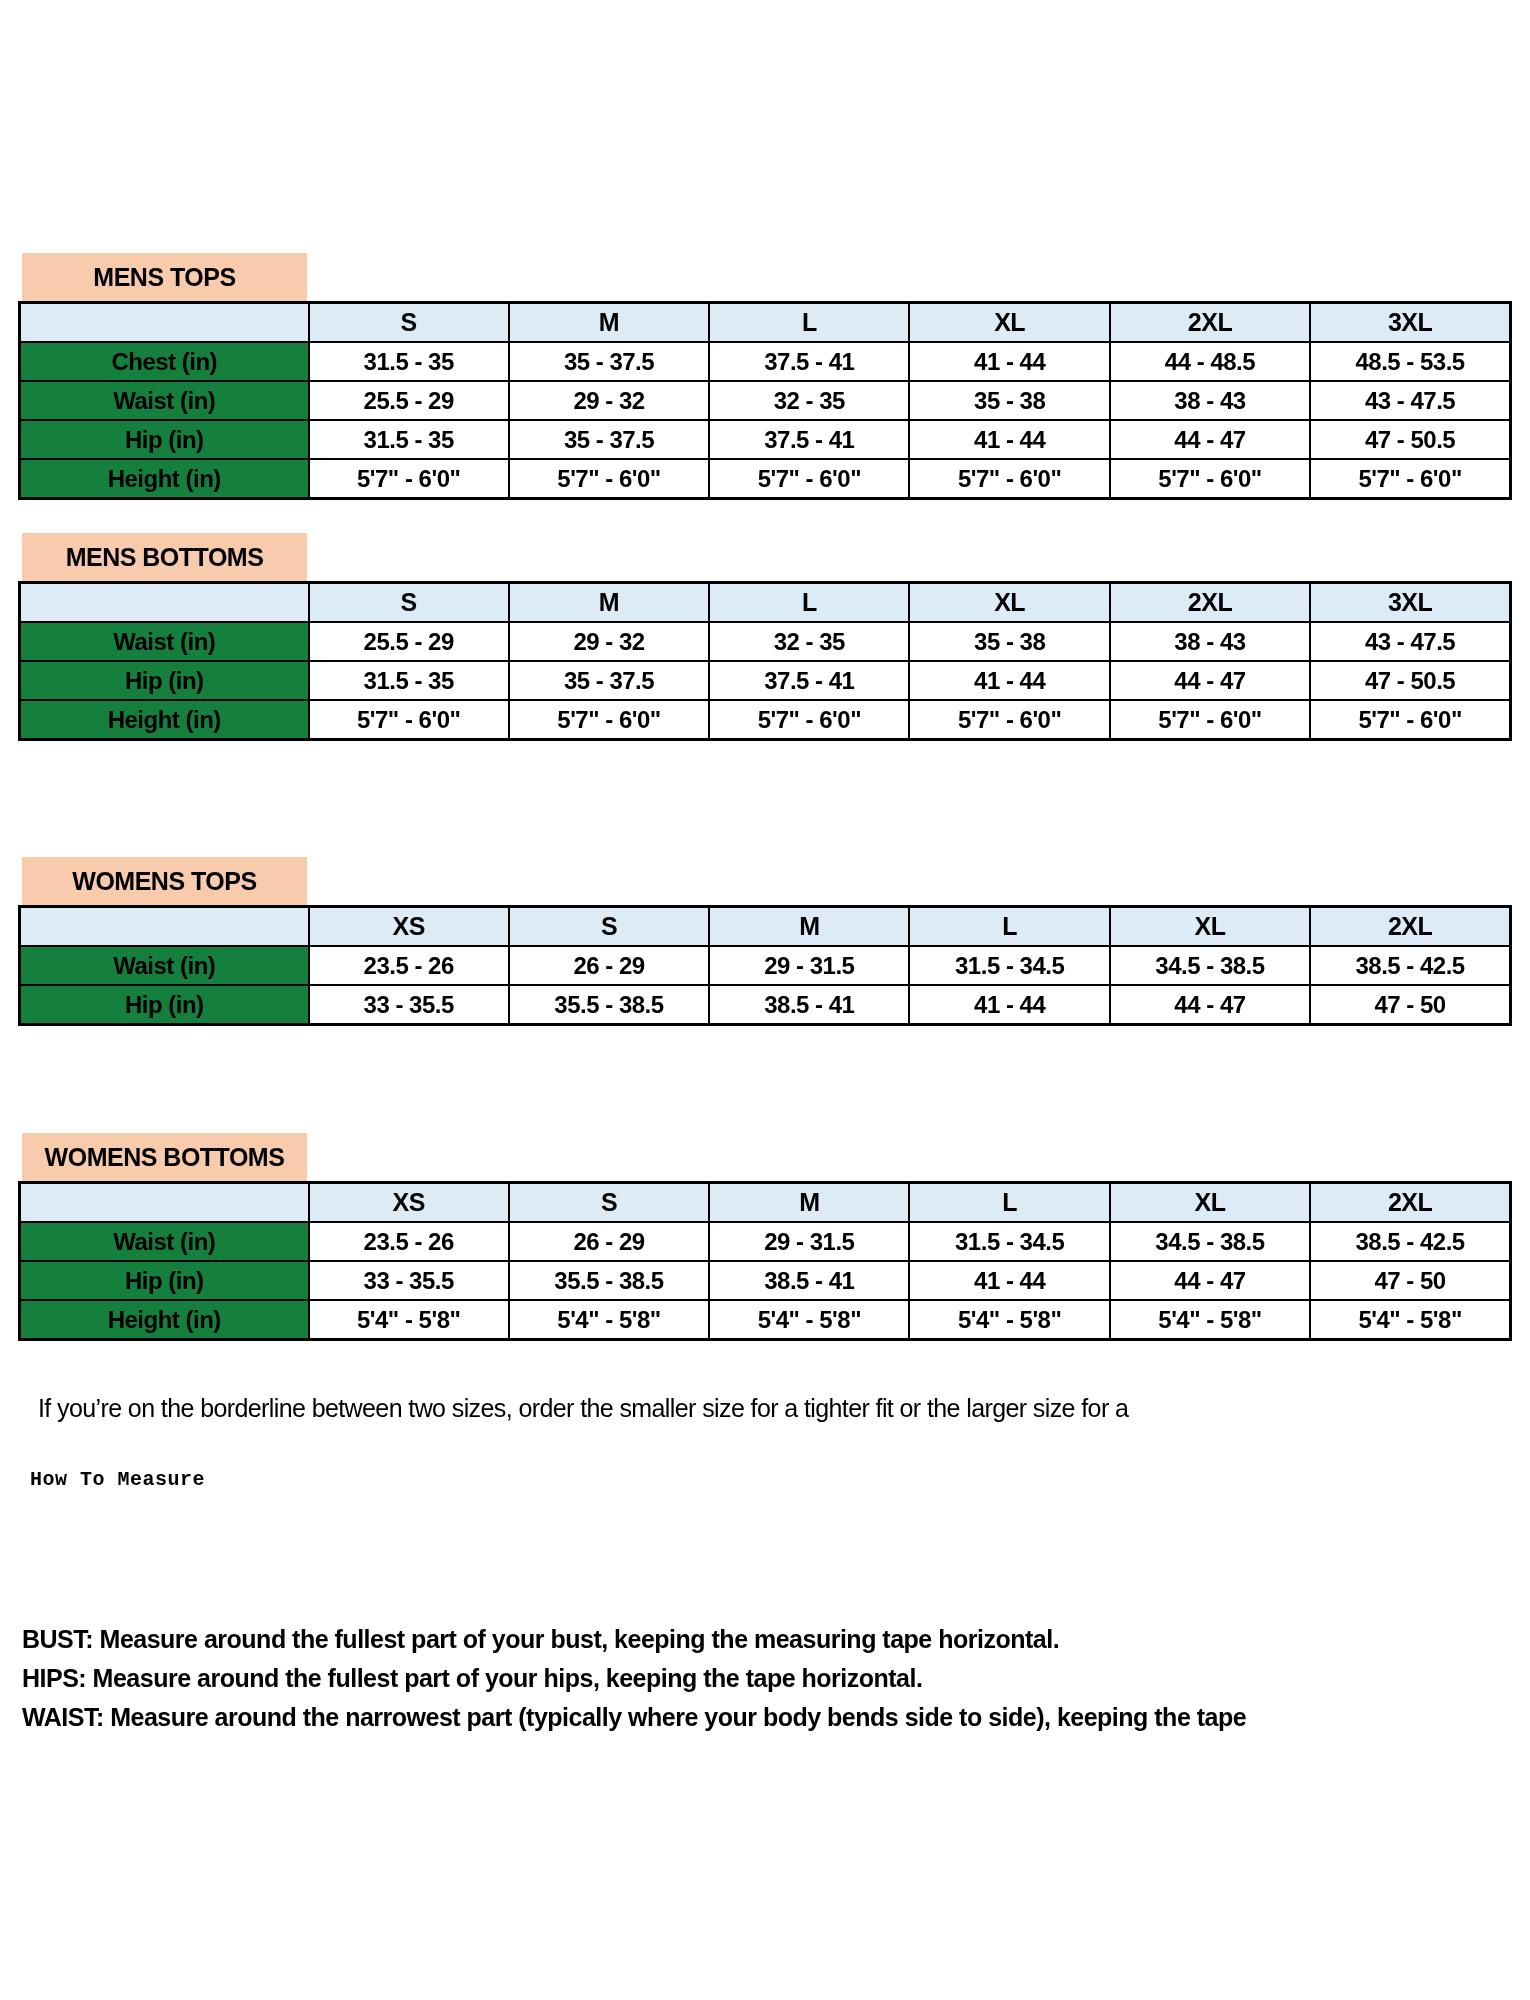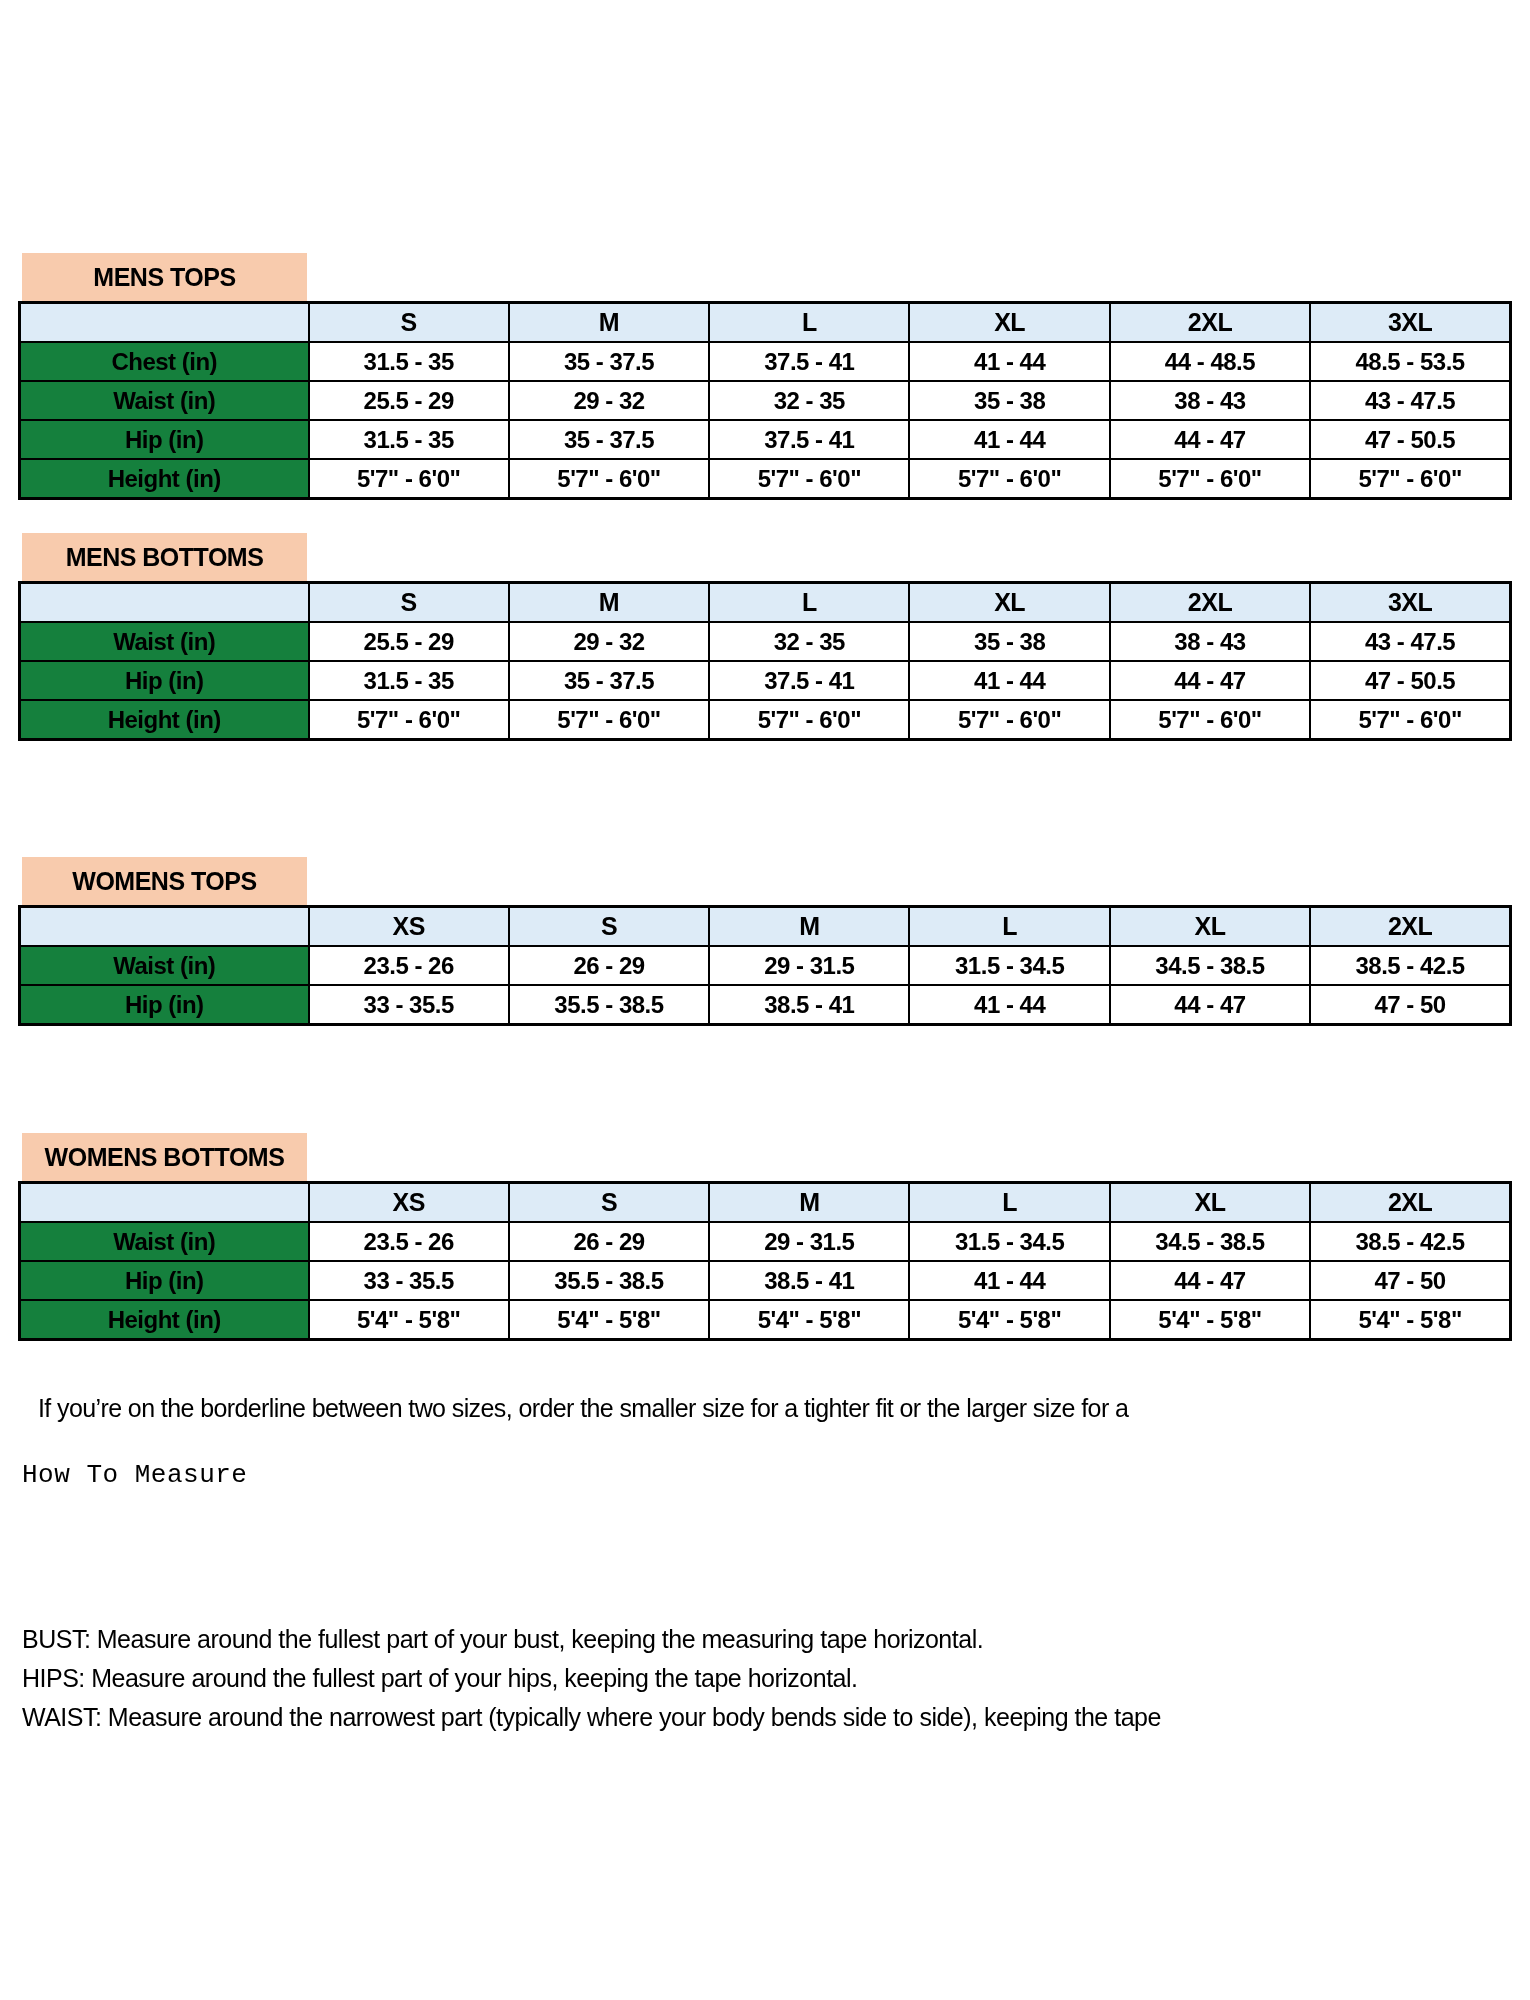--- a/index.html
+++ b/index.html
@@ -77,34 +77,35 @@
     margin: 16px;
     width: 1480px;
     font-size: 25px;
     letter-spacing: -0.6px;
     white-space: nowrap;
   }
   .how-to-measure {
     position: absolute;
     left: 22px;
     top: 1460px;
-    margin: 0;
+    margin: 8px;
     font-family: "Liberation Mono", monospace;
-    font-weight: normal;
-    font-size: 26px;
+    font-weight: bold;
+    font-size: 20px;
     letter-spacing: 0.5px;
   }
   .instructions {
     position: absolute;
     left: 22px;
     top: 1620px;
     width: 1490px;
     font-size: 25px;
     letter-spacing: -0.5px;
     line-height: 39px;
+    font-weight: bold;
   }
   .instructions p {
     margin: 0;
     white-space: nowrap;
   }
 </style>
 </head>
 <body>
 
 <div class="sheet">

